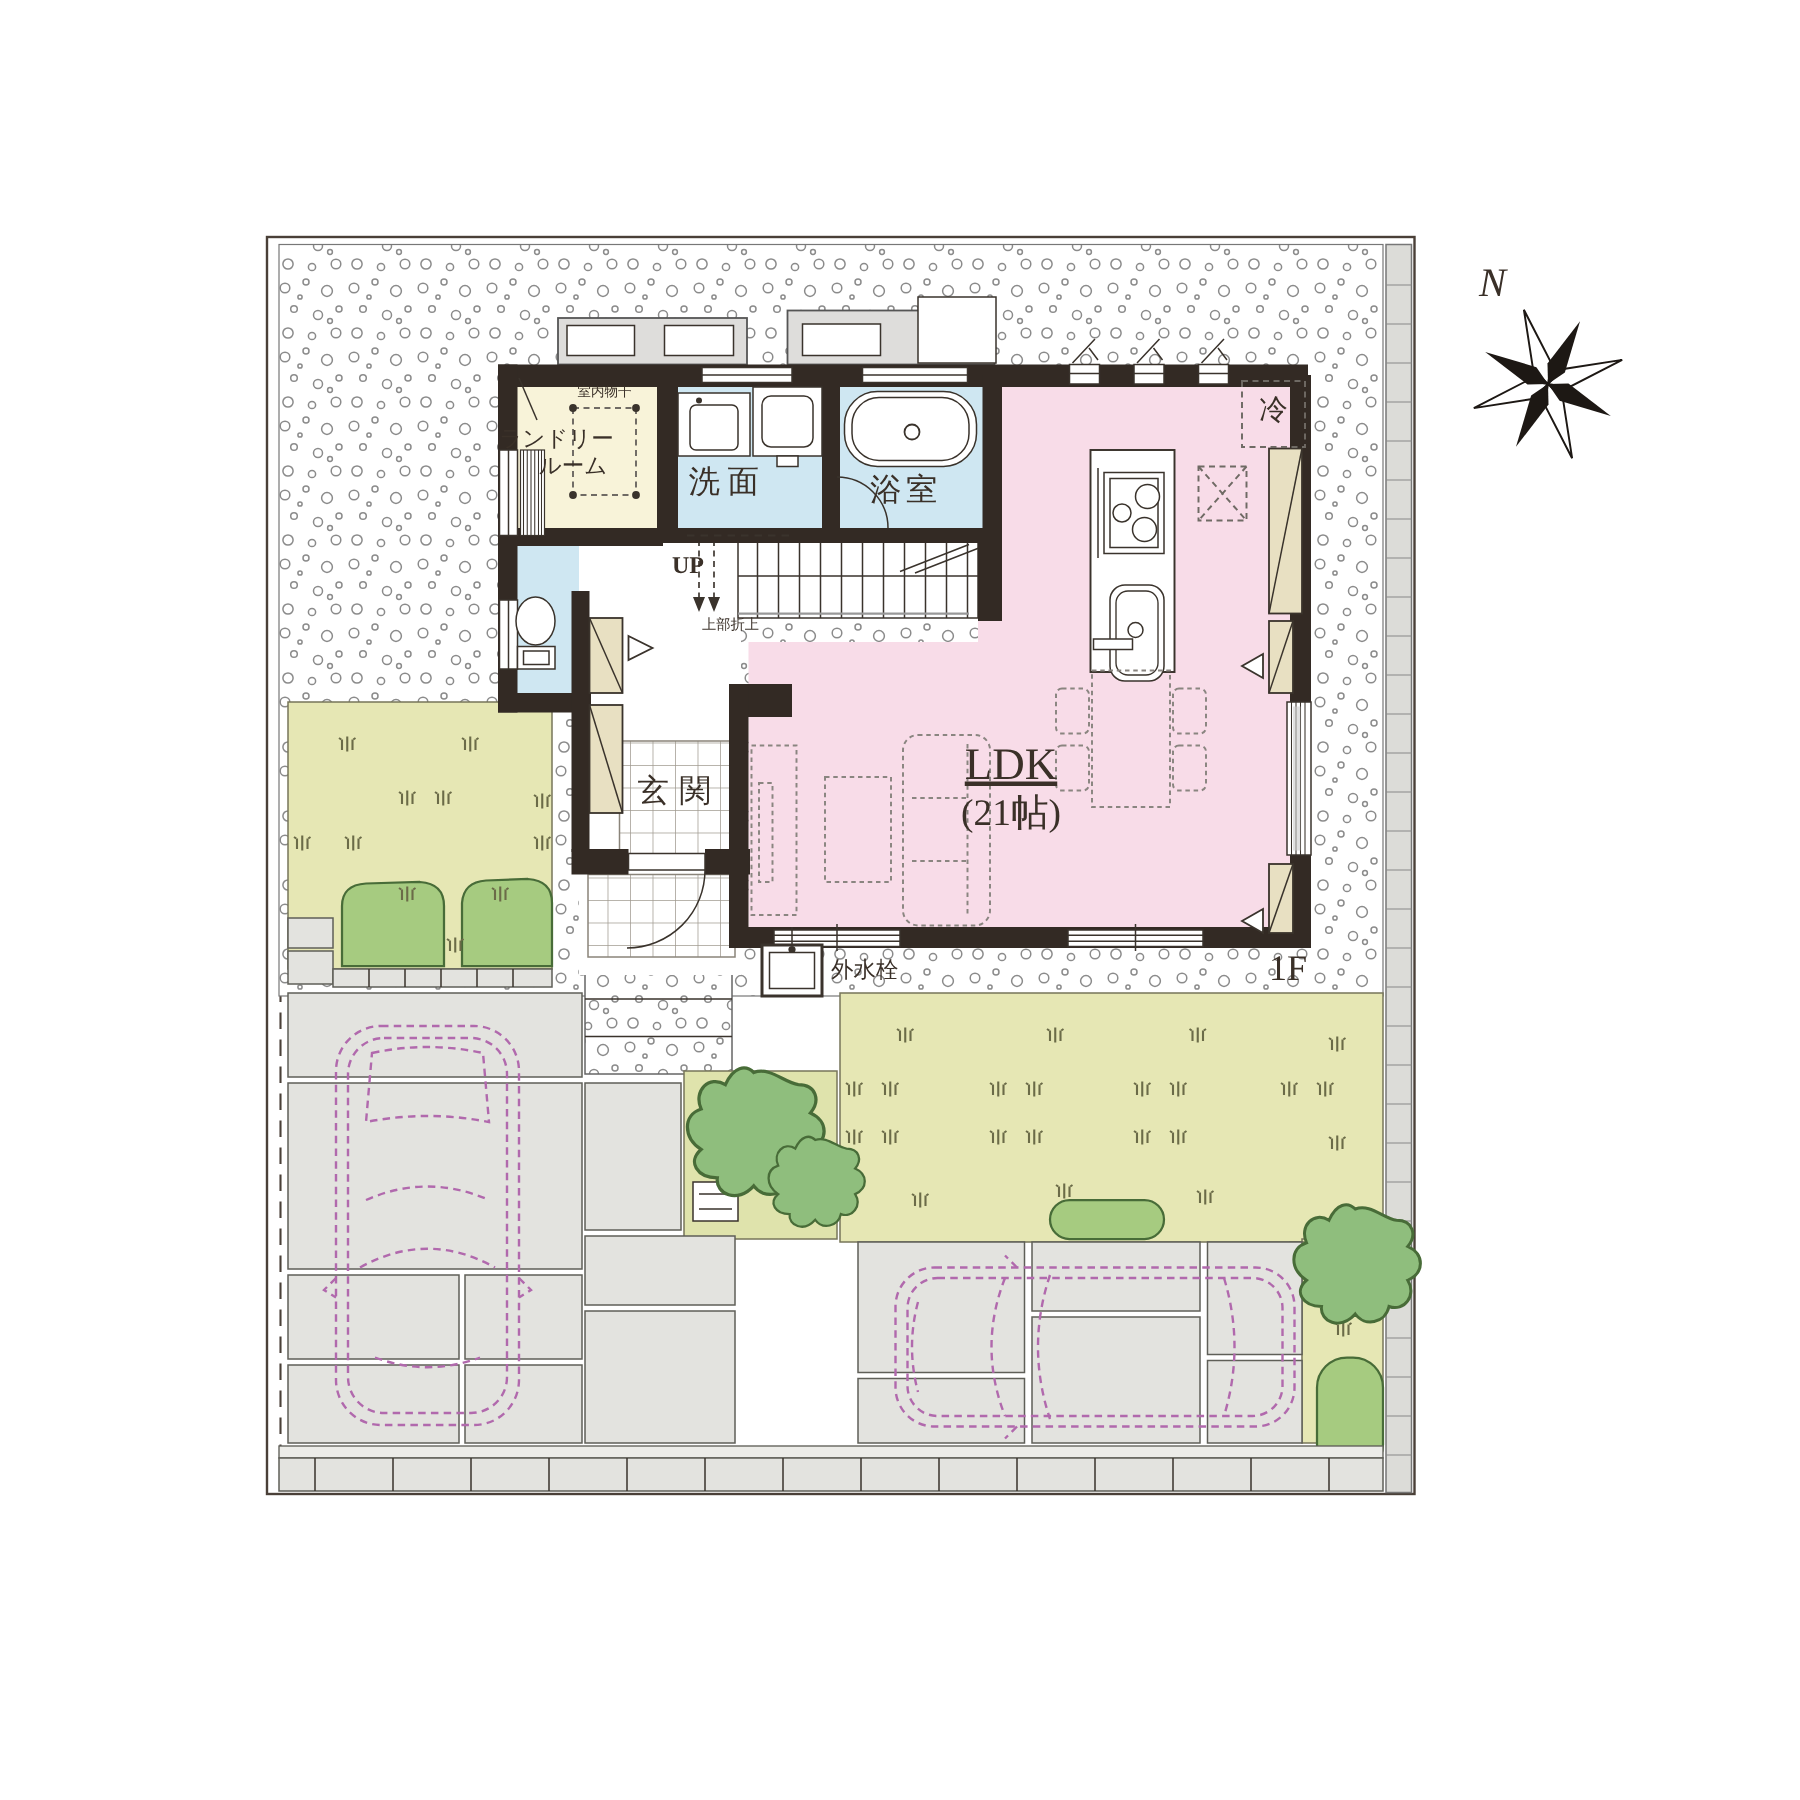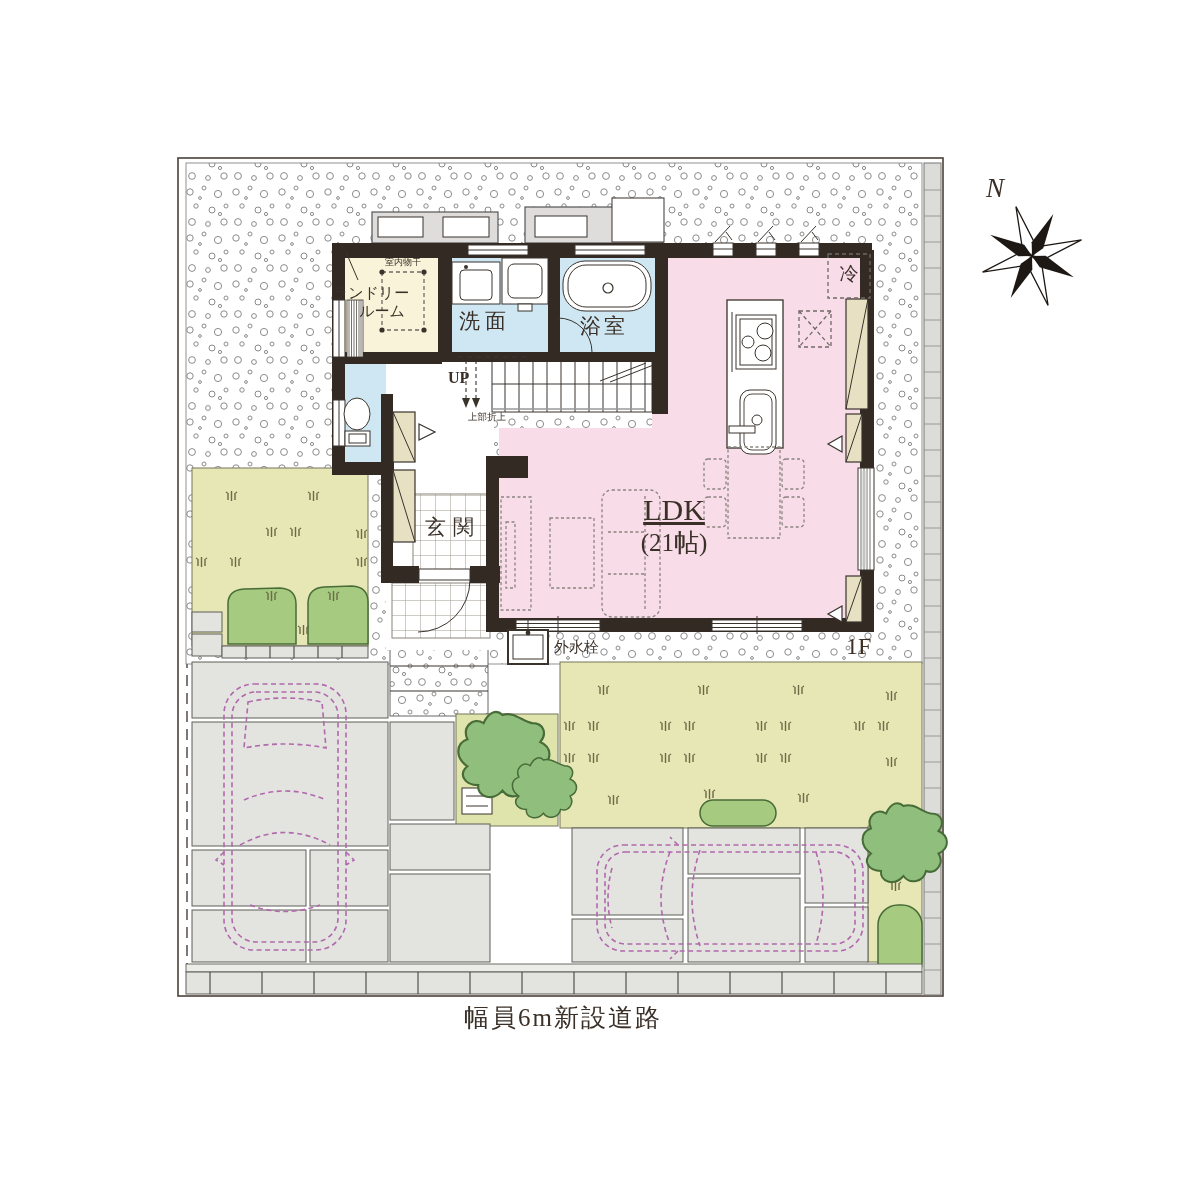--- a/index.html
+++ b/index.html
@@ -399,27 +399,26 @@
     <rect x="382" y="272" width="42" height="58" class="furnD"></rect>
     <circle cx="382" cy="272" r="2.6" fill="#3a332c"></circle>
         <circle cx="424" cy="272" r="2.6" fill="#3a332c"></circle>
     <circle cx="382" cy="330" r="2.6" fill="#3a332c"></circle>
         <circle cx="424" cy="330" r="2.6" fill="#3a332c"></circle>
   </g>
 </svg>
 
 <div class="lbl ctr" style="left:332px;top:286px;width:78px;font-size:15px;">ランドリー</div>
 <div class="lbl ctr" style="left:349px;top:304px;width:66px;font-size:15px;">ルーム</div>
-<div class="lbl ctr" style="left:375px;top:258px;width:56px;font-size:9px;">室内物干</div>
+<div class="lbl ctr" style="left:375px;top:258px;width:56px;font-size:9px;font-family:Liberation Mono, monospace;">室内物干</div>
 <div class="lbl ctr" style="left:452px;top:310px;width:66px;font-size:21px;letter-spacing:5px;">洗面</div>
 <div class="lbl ctr" style="left:570px;top:315px;width:68px;font-size:21px;letter-spacing:3px;text-align:center;">浴室</div>
 <div class="lbl" style="left:448px;top:370px;font-size:16px;font-weight:bold;">UP</div>
 <div class="lbl" style="left:468px;top:413px;font-size:9.5px;">上部折上</div>
 <div class="lbl ctr" style="left:418px;top:516px;width:70px;font-size:21px;letter-spacing:7px;">玄関</div>
 <div class="lbl ctr" style="left:612px;top:494px;width:124px;font-size:30px;text-decoration:underline;">LDK</div>
 <div class="lbl ctr" style="left:608px;top:530px;width:132px;font-size:25px;">(21帖)</div>
 <div class="lbl ctr" style="left:828px;top:264px;width:42px;font-size:19px;">冷</div>
 <div class="lbl" style="left:554px;top:640px;font-size:15px;">外水栓</div>
 <div class="lbl" style="left:846px;top:634px;font-size:24px;">1F</div>
-<div class="lbl ctr" style="left:398px;top:1005px;width:330px;font-size:25px;letter-spacing:2px;">幅員6m新設道路</div>
 <div class="lbl" style="left:986px;top:174px;font-size:27px;font-style:italic;">N</div>
 
 </div>
 
 </body></html>

